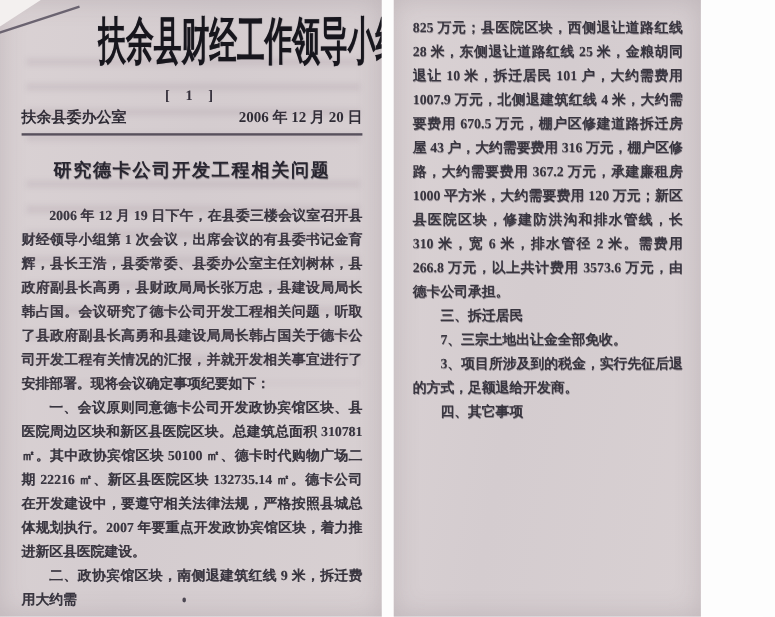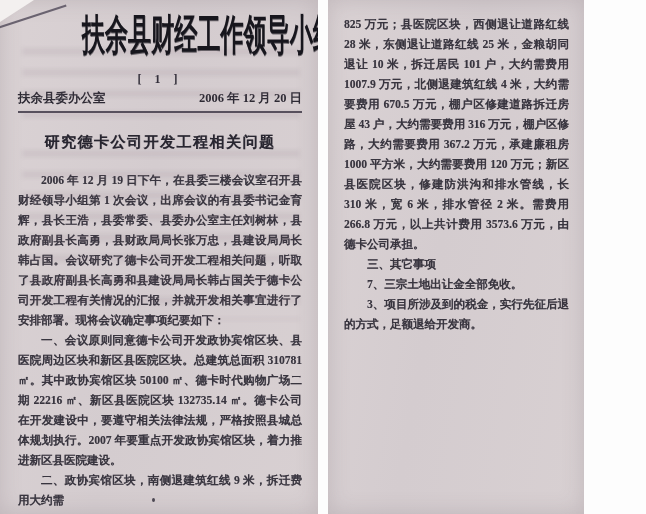--- a/index.html
+++ b/index.html
@@ -133,19 +133,20 @@
     <div class="body-text">
       <p class="indent">2006 年 12 月 19 日下午，在县委三楼会议室召开县财经领导小组第 1 次会议，出席会议的有县委书记金育辉，县长王浩，县委常委、县委办公室主任刘树林，县政府副县长高勇，县财政局局长张万忠，县建设局局长韩占国。会议研究了德卡公司开发工程相关问题，听取了县政府副县长高勇和县建设局局长韩占国关于德卡公司开发工程有关情况的汇报，并就开发相关事宜进行了安排部署。现将会议确定事项纪要如下：</p>
       <p class="indent">一、会议原则同意德卡公司开发政协宾馆区块、县医院周边区块和新区县医院区块。总建筑总面积 310781 ㎡。其中政协宾馆区块 50100 ㎡、德卡时代购物广场二期 22216 ㎡、新区县医院区块 132735.14 ㎡。德卡公司在开发建设中，要遵守相关法律法规，严格按照县城总体规划执行。2007 年要重点开发政协宾馆区块，着力推进新区县医院建设。</p>
       <p class="indent">二、政协宾馆区块，南侧退建筑红线 9 米，拆迁费用大约需</p>
     </div>
   </section>
 
   <section class="page page-right">
     <div class="body-text">
       <p>825 万元；县医院区块，西侧退让道路红线 28 米，东侧退让道路红线 25 米，金粮胡同退让 10 米，拆迁居民 101 户，大约需费用 1007.9 万元，北侧退建筑红线 4 米，大约需要费用 670.5 万元，棚户区修建道路拆迁房屋 43 户，大约需要费用 316 万元，棚户区修路，大约需要费用 367.2 万元，承建廉租房 1000 平方米，大约需要费用 120 万元；新区县医院区块，修建防洪沟和排水管线，长 310 米，宽 6 米，排水管径 2 米。需费用 266.8 万元，以上共计费用 3573.6 万元，由德卡公司承担。</p>
-      <p class="indent">三、其它事项</p>
+      <p class="indent">三、拆迁居民</p>
       <p class="indent">7、三宗土地出让金全部免收。</p>
       <p class="indent">3、项目所涉及到的税金，实行先征后退的方式，足额退给开发商。</p>
+      <p class="indent">四、其它事项</p>
     </div>
   </section>
 
 </div>
 
 </body></html>

